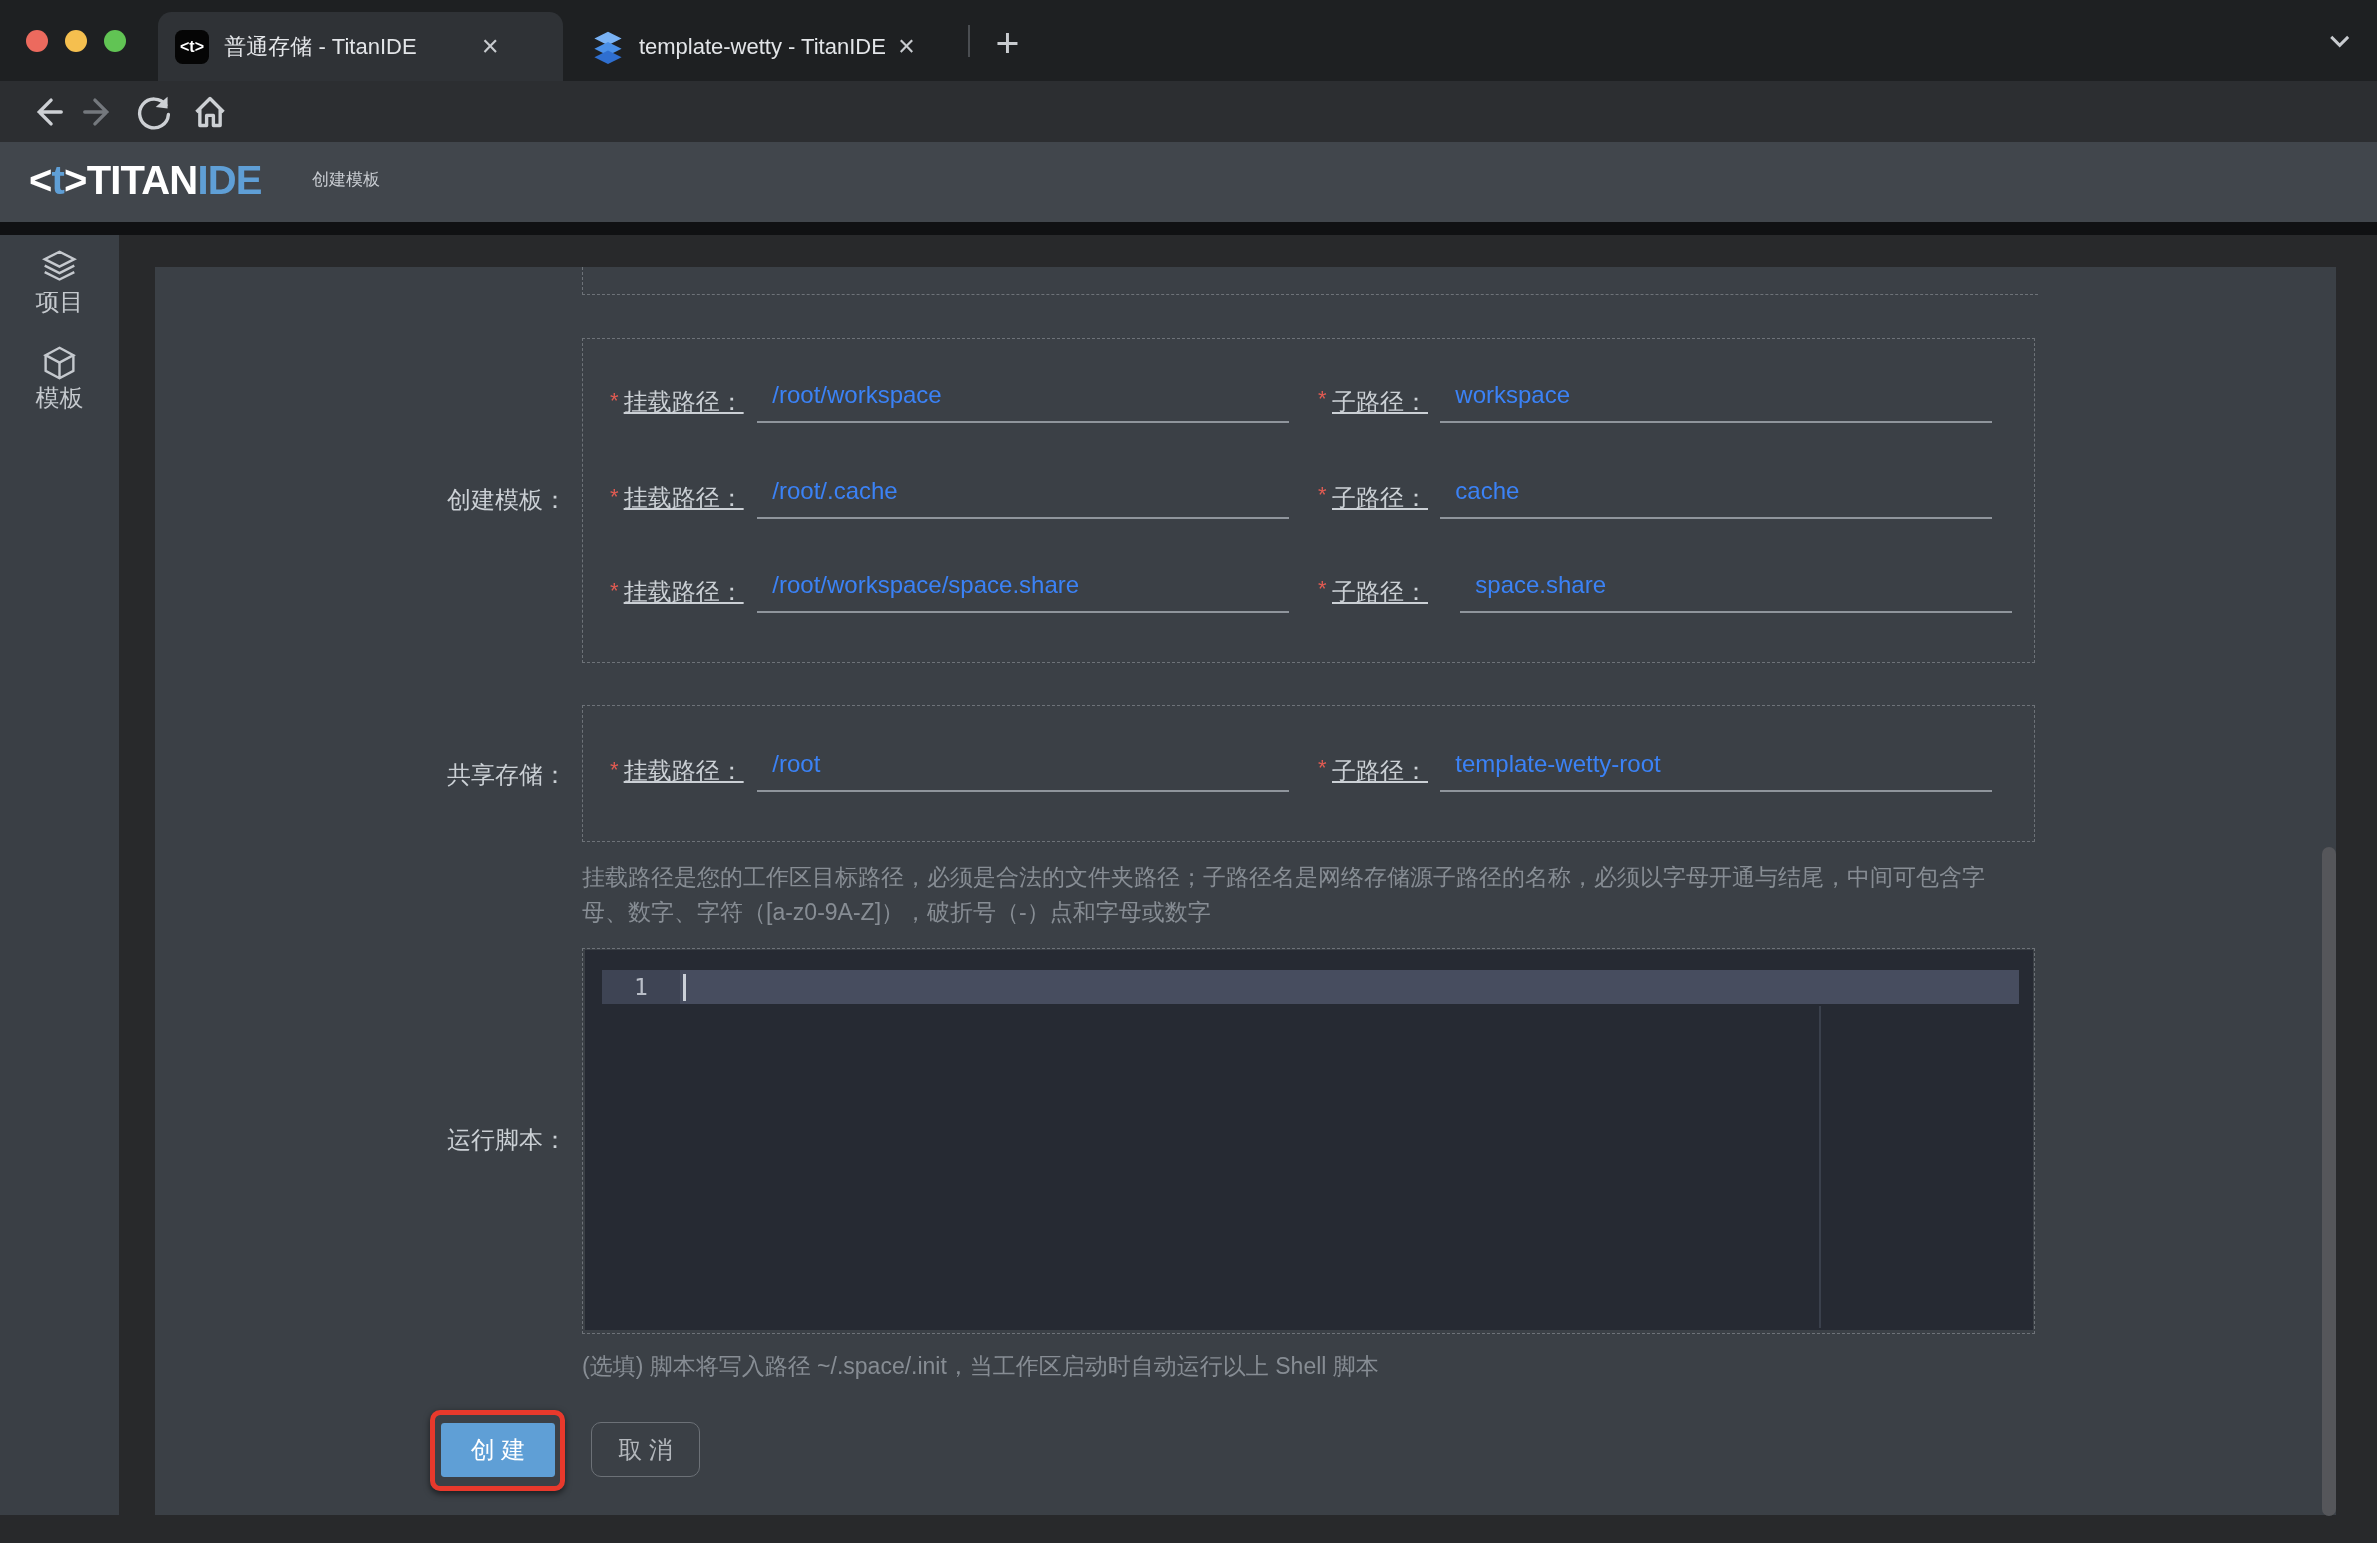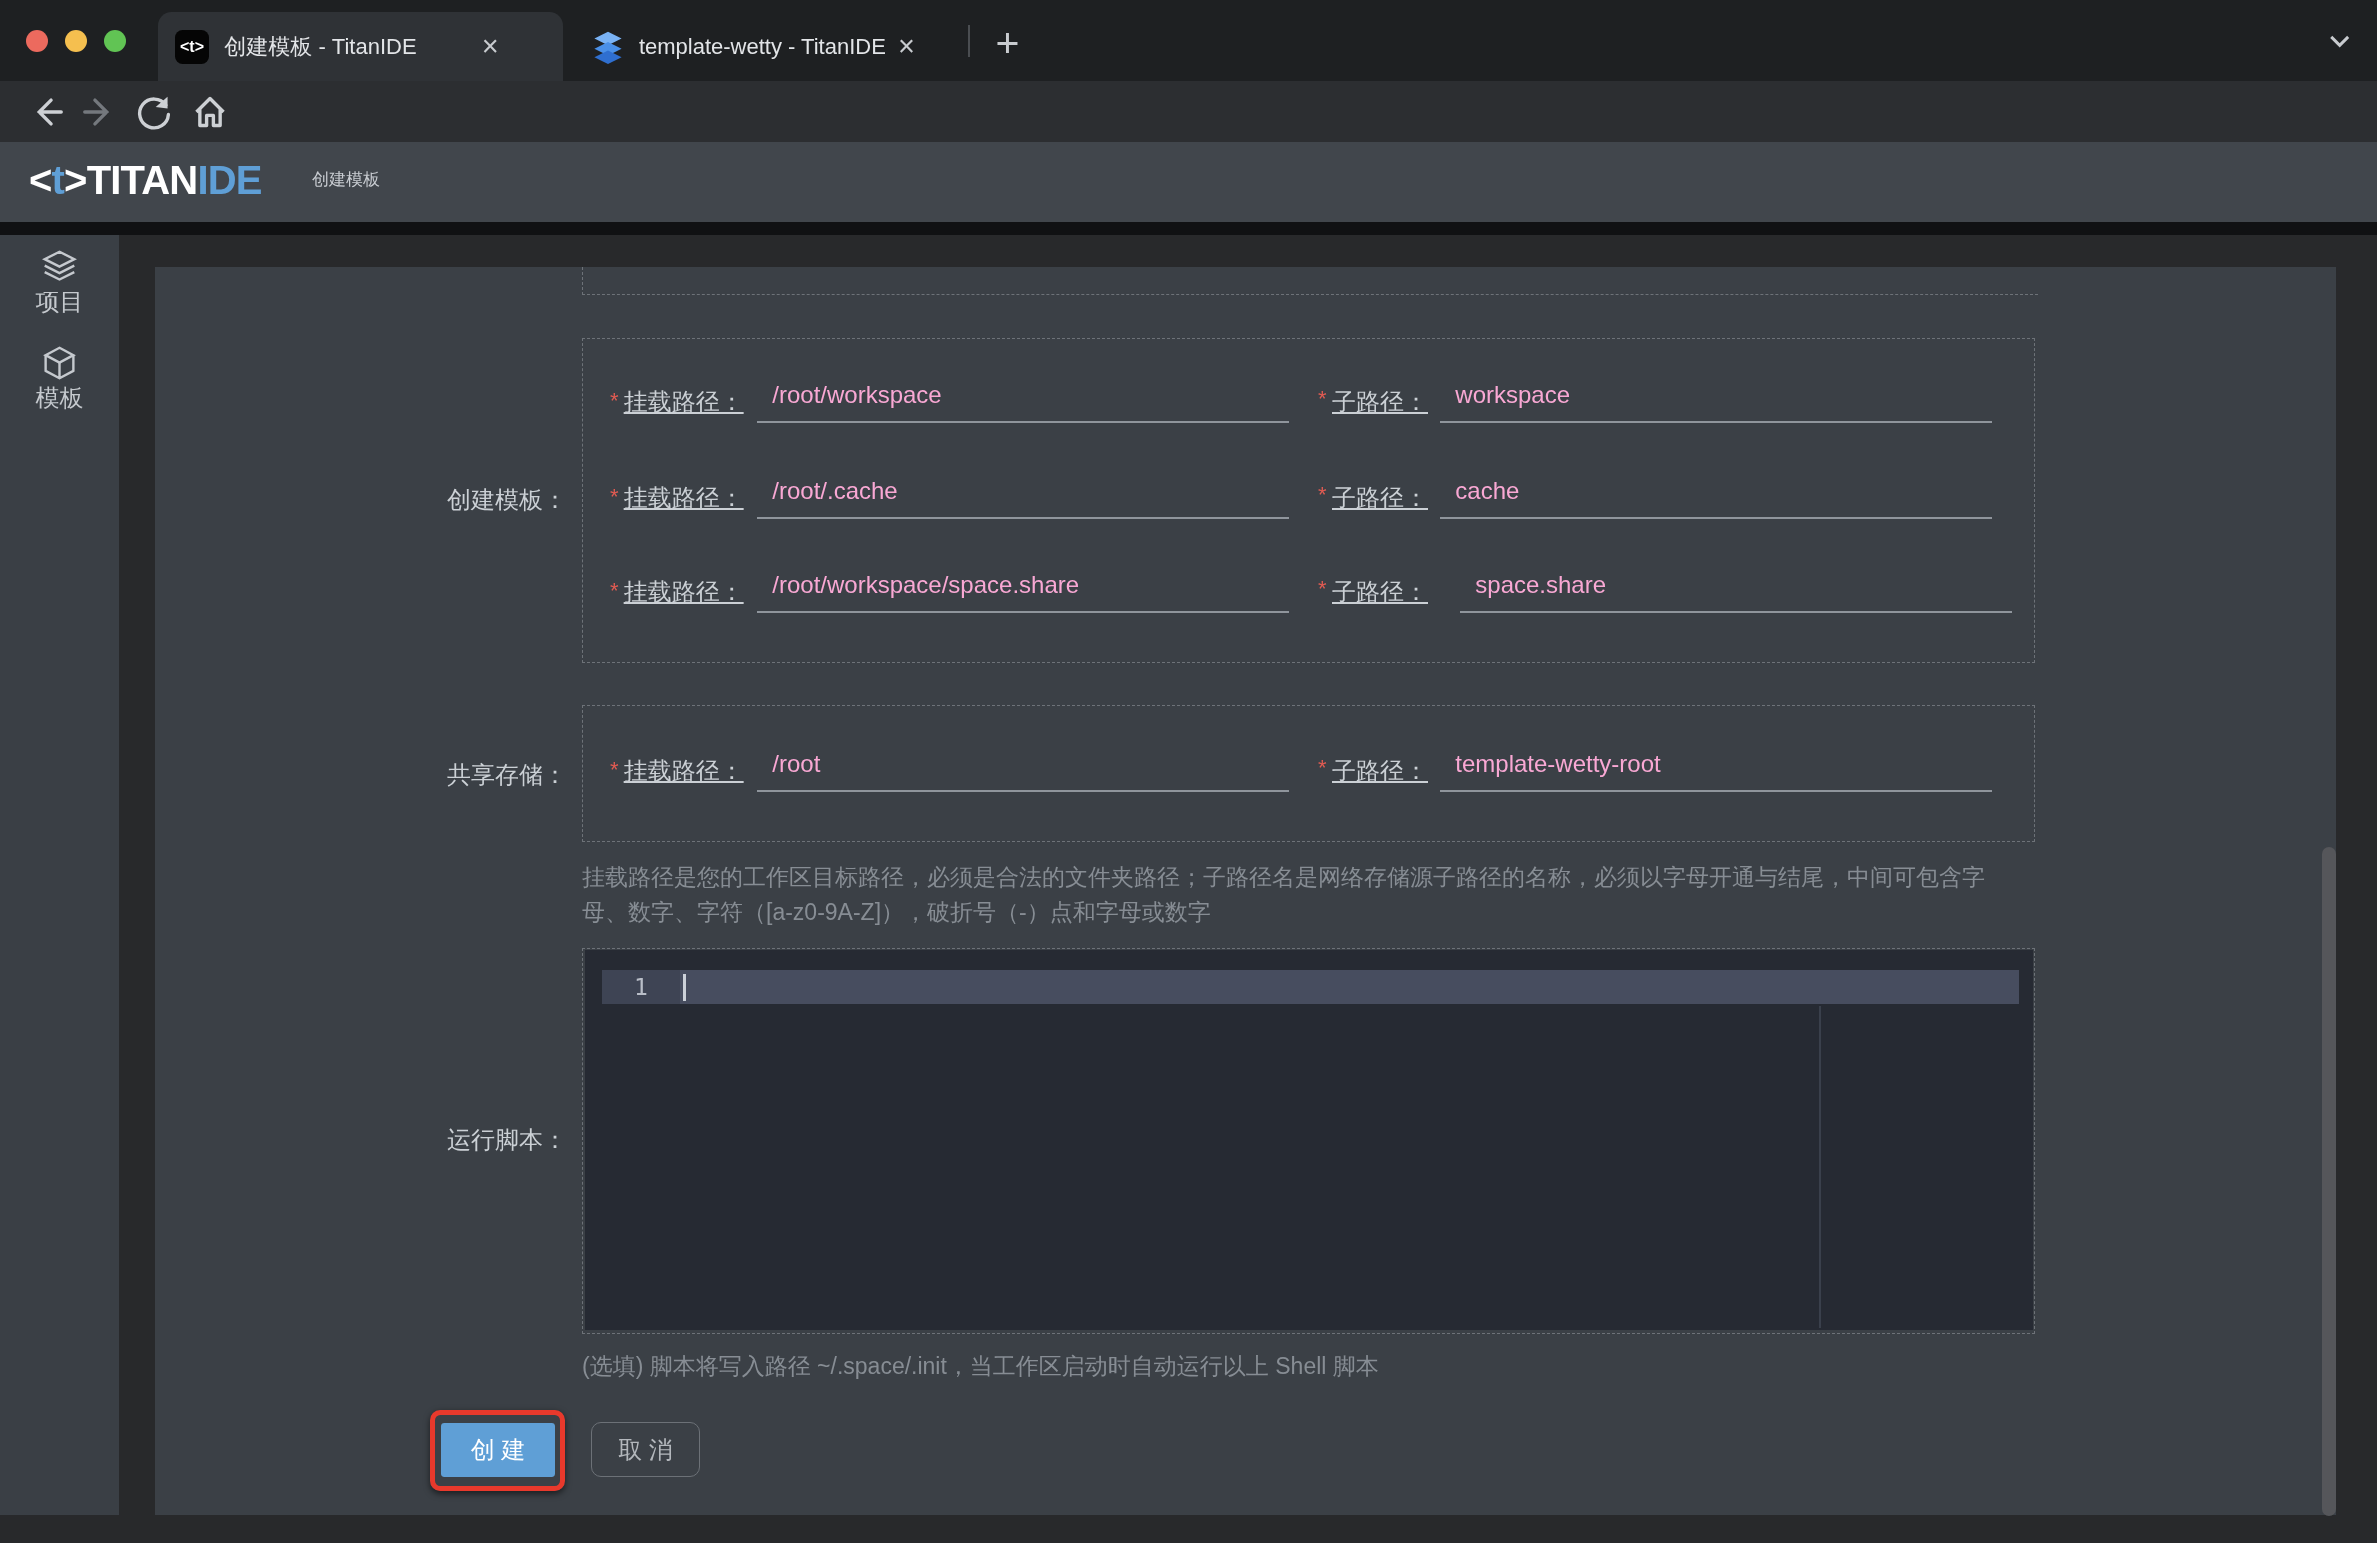--- a/index.html
+++ b/index.html
@@ -33,21 +33,21 @@
   .bigavatar{left:2294px;top:153px;width:58px;height:58px;border-radius:50%;background:#5e9ed6;color:#fff;font-size:27px;display:flex;align-items:center;justify-content:center;}
   
   .page{left:0;top:222px;width:2377px;height:1322px;background:#28292b;margin-top:13px;}
   .sidebar{left:0;top:0;width:119px;height:1280px;background:#3a3f45;}
   .sideitem{width:119px;text-align:center;color:#c5c9ce;font-size:24px;}
   .mainpanel{left:155px;top:32px;width:2181px;height:1248px;background:#3b4046;}
   .dashed{border:1.7px dashed #6d7278;}
   .grouplabel{width:237px;text-align:right;font-size:24px;color:#cbd0d5;line-height:32px;}
   .fieldlabel{font-size:24px;color:#cbd0d5;white-space:nowrap;text-decoration:underline;}
   .req{color:#e05b52;font-size:22px;margin-right:5.1px;vertical-align:2.5px;}
-  .ufield{background:transparent;border:none;border-bottom:2.5px solid #8f959c;color:#f9a8d4;
+  .ufield{background:transparent;border:none;border-bottom:2.5px solid #8f959c;color:#3b82f6;
           font-size:24px;font-family:inherit;outline:none;padding:0 0 12px 15.3px;}
   .helptext{font-size:23px;color:#878d94;line-height:36px;white-space:nowrap;}
   .editor{background:#262a33;}
   .lnum{font-family:"DejaVu Sans Mono",monospace;font-size:23px;color:#b9bec8;}
   .btn-create{background:#5f9fd6;border-radius:3.4px;color:#fff;font-size:24px;display:flex;align-items:center;justify-content:center;}
   .btn-cancel{border:1.7px solid #6c7177;border-radius:10px;color:#b3b7bc;font-size:24px;display:flex;align-items:center;justify-content:center;background:transparent;}
   .annot{border:5.1px solid #e8392c;border-radius:10.2px;box-shadow:0 2.5px 6.8px rgba(0,0,0,.55);}
   .icon{display:block;}
 </style>
 </head>
@@ -57,21 +57,21 @@
 
   <div class="abs tabstrip">
     <div class="abs light" style="left:26px;background:#ec6a5e;"></div>
     <div class="abs light" style="left:65px;background:#f5bf4f;"></div>
     <div class="abs light" style="left:104px;background:#61c454;"></div>
 
     <div class="abs tab active" style="left:158px;width:405px;">
       <div class="favsq" style="margin-left:17px;">
           <span>&lt;t&gt;</span>
         </div>
-      <div class="tabtitle" style="margin-left:15.3px;width:254px;">创建模板 - TitanIDE</div>
+      <div class="tabtitle" style="margin-left:15.3px;width:254px;">普通存储 - TitanIDE</div>
       <div class="tabclose" style="margin-left:3.4px;">×</div>
     </div>
 
     <div class="abs tab" style="left:576px;width:381px;">
       <svg class="icon" style="margin-left:15.3px;" width="34" height="34" viewBox="0 0 40 40">
         <polygon points="20,2 36,10 20,18 4,10" fill="#7ab3f5"></polygon>
         <polygon points="20,14 36,22 20,30 4,22" fill="#4a90e8"></polygon>
         <polygon points="20,24 36,32 20,40 4,32" fill="#2f6fd0"></polygon>
       </svg>
       <div class="tabtitle" style="margin-left:13.6px;width:259px;">template-wetty - TitanIDE</div>

